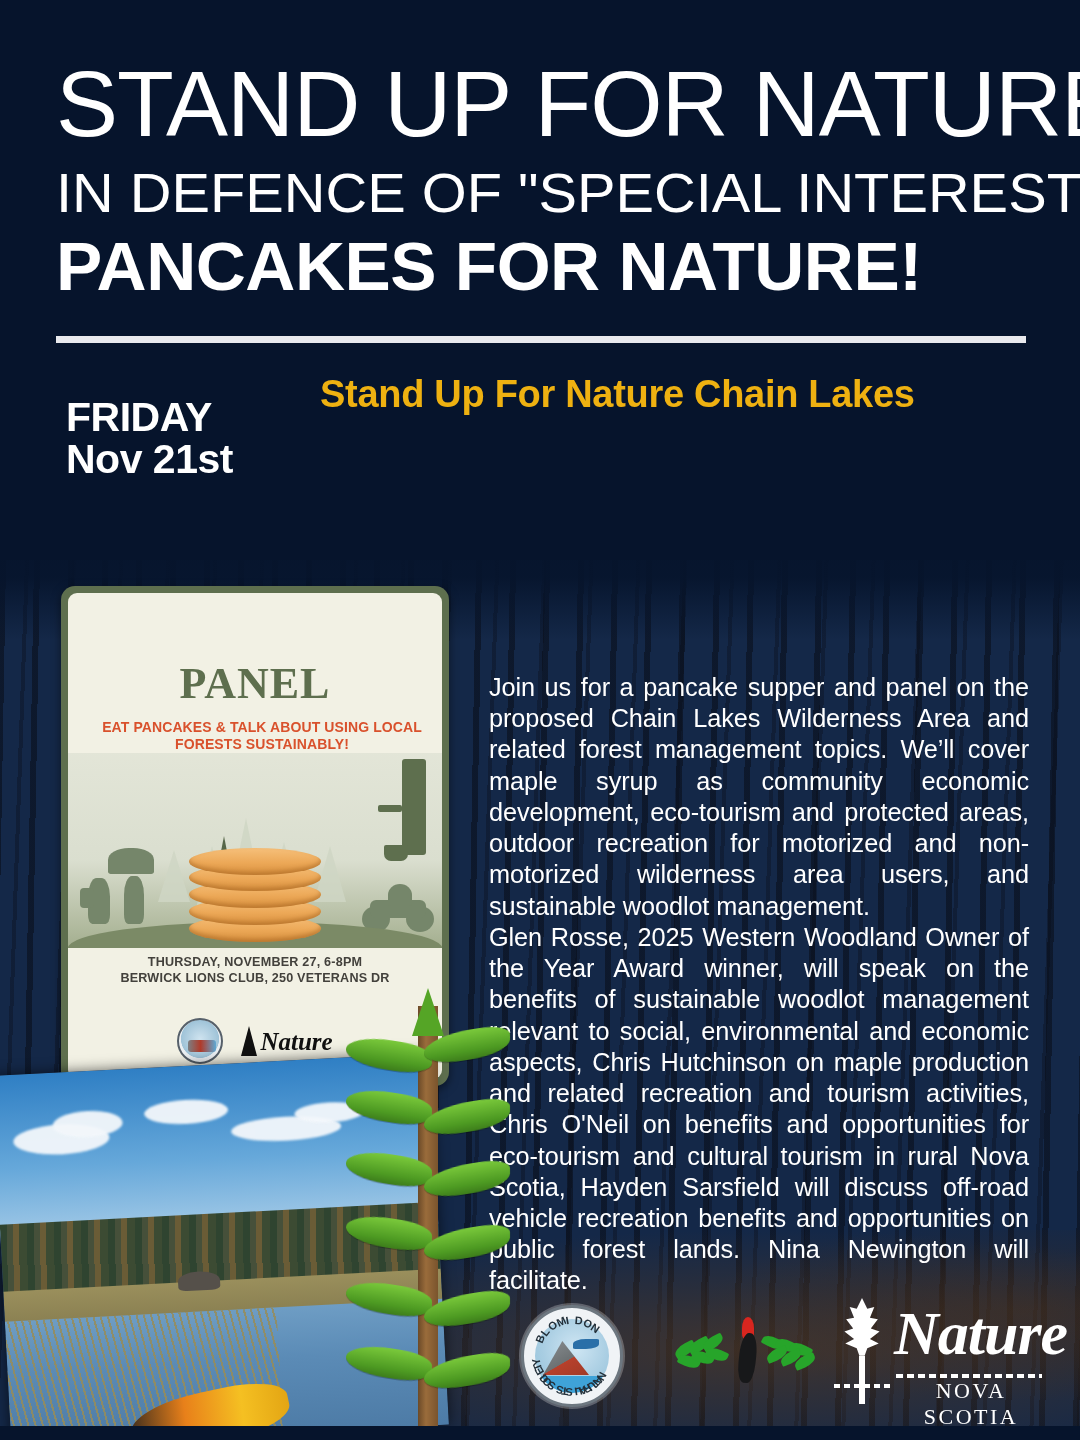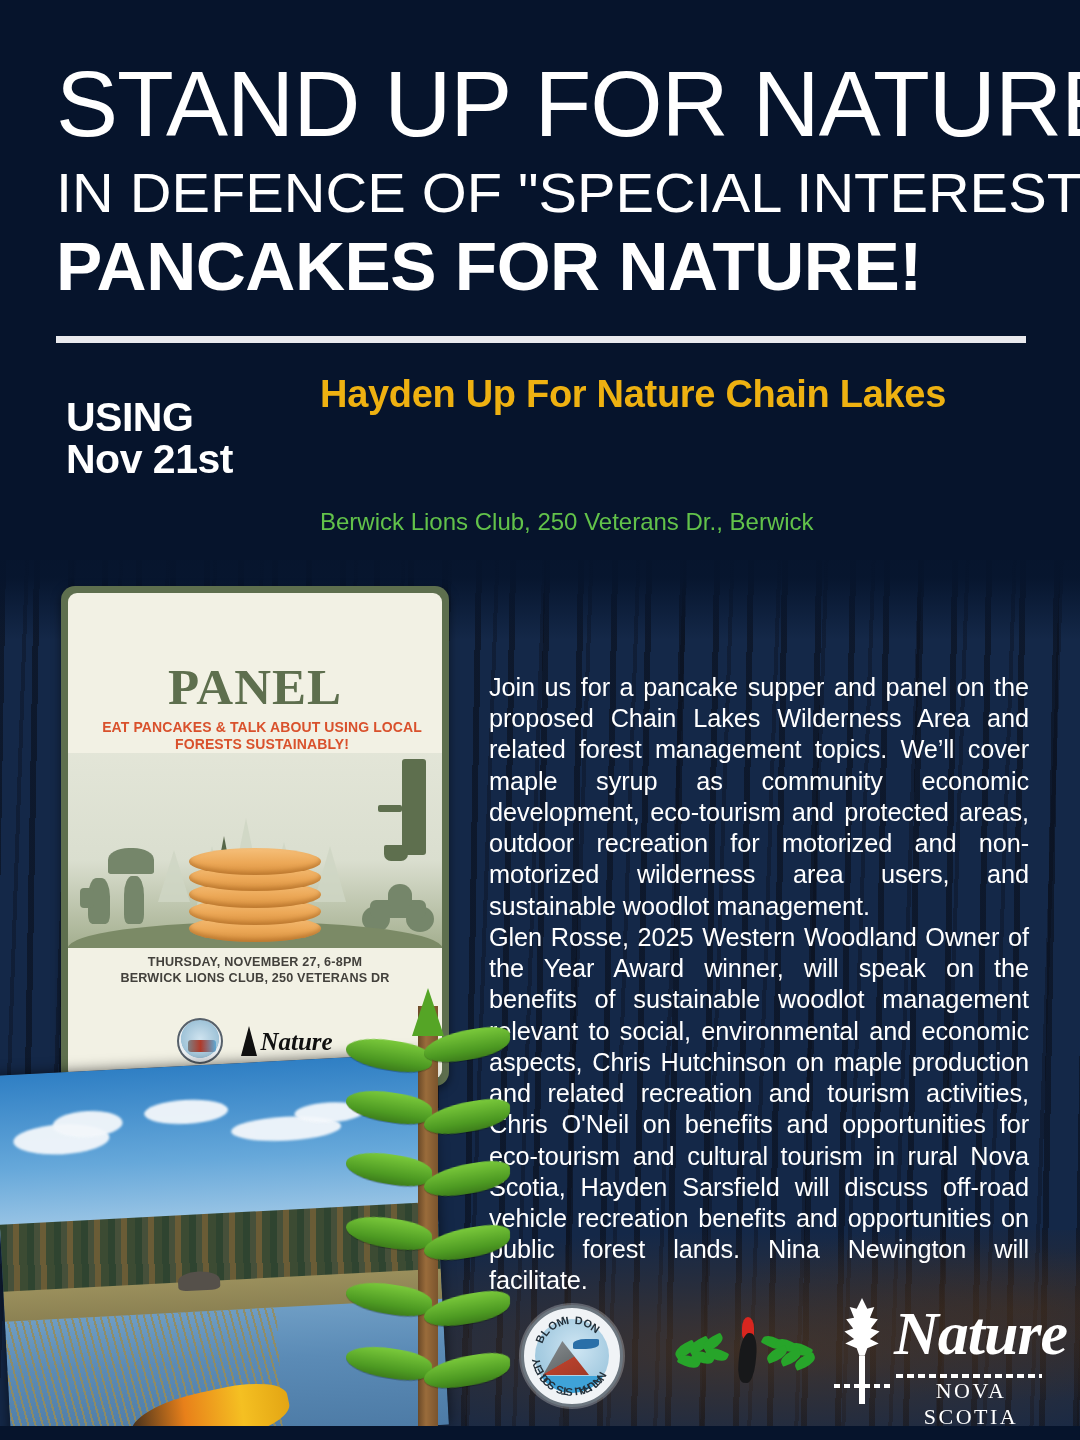--- a/index.html
+++ b/index.html
@@ -121,21 +121,21 @@
   .pk-title {
     position:absolute; left:0; top:26px; width:100%;
     text-align:center; color:#d9512c;
     font-family:"Liberation Serif", serif; font-weight:700;
     font-size:48px; line-height:.95; letter-spacing:1px;
   }
   .pk-title2 {
     position:absolute; left:0; top:70px; width:100%;
     text-align:center; color:#5e6f4e;
     font-family:"Liberation Serif", serif; font-weight:700;
-    font-size:51px; line-height:.95; letter-spacing:1px;
+    font-size:44px; line-height:.95; letter-spacing:1px;
   }
   .pk-tag {
     position:absolute; left:22px; top:126px; width:344px;
     text-align:center; color:#d9512c;
     font-weight:700; font-size:14px; line-height:1.2; letter-spacing:.1px;
   }
   .pk-scene {
     position:absolute; left:0; top:160px; width:100%; height:195px;
     background:
       linear-gradient(180deg, rgba(225,228,214,.9) 0%, rgba(210,216,200,.75) 55%, rgba(150,163,128,.85) 100%);
@@ -415,25 +415,24 @@
   <div class="bg-top-fade"></div>
 
   <div class="headline-wrap">
     <div class="hl1">STAND UP FOR NATURE</div>
     <div class="hl2">IN DEFENCE OF "SPECIAL INTERESTS”</div>
     <div class="hl3">PANCAKES FOR NATURE!</div>
   </div>
   <div class="divider"></div>
 
   <div class="date-block">
-    <div>USING</div>
+    <div>FRIDAY</div>
     <div>Nov 21st</div>
   </div>
-  <div class="evt-title">Hayden Up For Nature Chain Lakes</div>
-  <div class="evt-venue">Berwick Lions Club, 250 Veterans Dr., Berwick</div>
+  <div class="evt-title">Stand Up For Nature Chain Lakes</div>
 
   <div class="poster-card">
     <div class="poster-inner">
       <div class="pk-title2">PANEL</div>
       <div class="pk-tag">EAT PANCAKES &amp; TALK ABOUT USING LOCAL FORESTS SUSTAINABLY!</div>
 
       <div class="pk-scene">
         <div class="pk-tree" style="left:128px;bottom:40px;"></div>
         <div class="pk-tree" style="left:162px;bottom:52px;border-bottom-width:78px;"></div>
         <div class="pk-tree" style="left:200px;bottom:44px;"></div>

